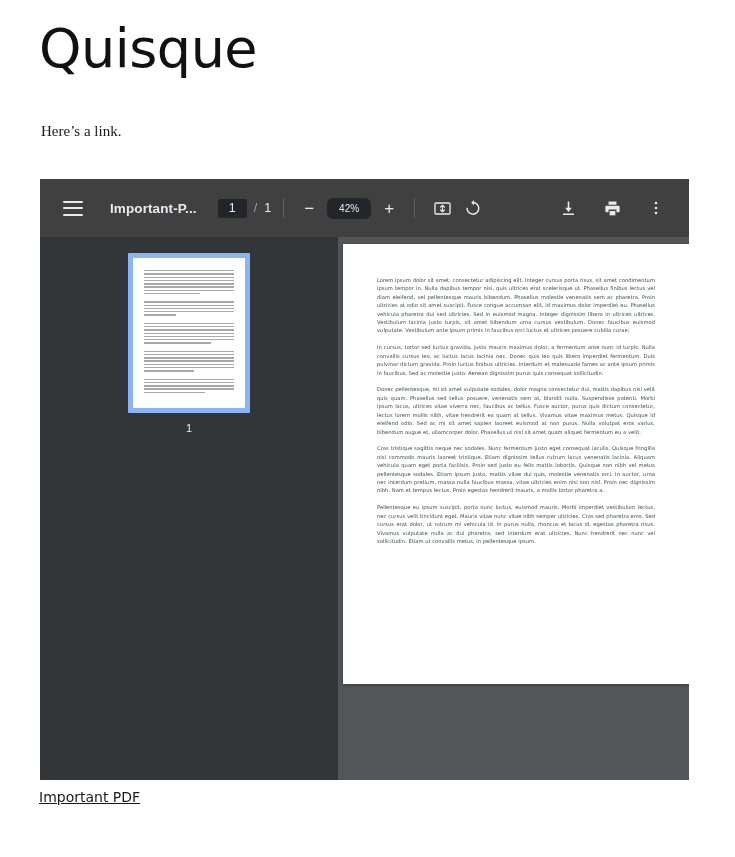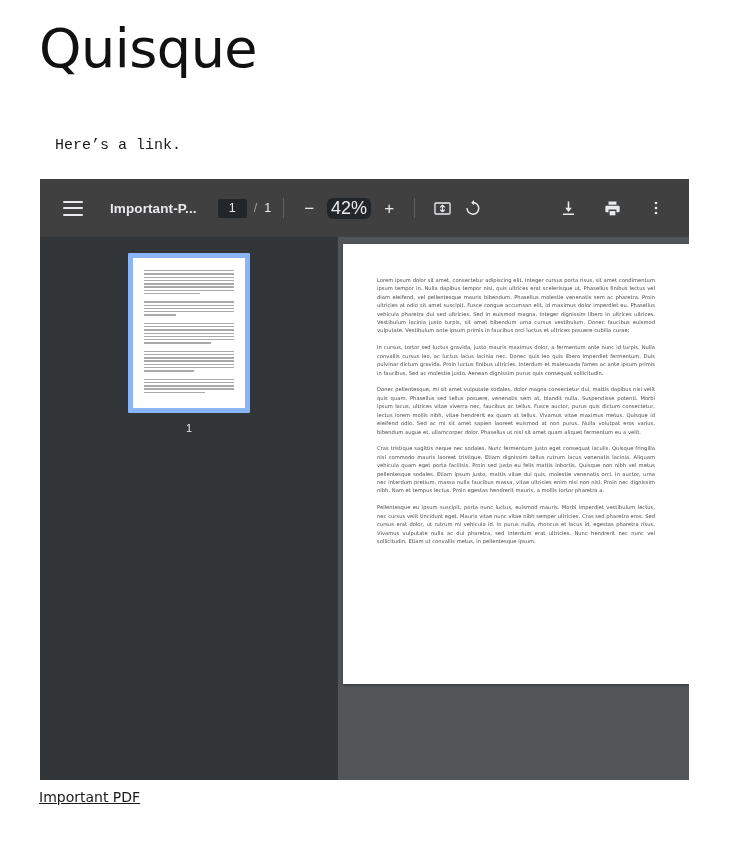--- a/index.html
+++ b/index.html
@@ -20,24 +20,24 @@
     font-family: "DejaVu Sans", sans-serif;
     font-weight: 400;
     font-size: 54px;
     line-height: 1.0;
     letter-spacing: -0.5px;
     color: #111111;
     margin: 0;
     padding: 22px 0 0 39px;
   }
   .intro-text {
-    font-family: Liberation Mono, monospace;
+    font-family: Liberation Serif, serif;
     font-size: 15px;
     color: #1a1a1a;
-    margin: 16px;
+    margin: 2px;
     padding: 45px 0 0 39px;
   }
 
   
   .pdf-viewer {
     position: absolute;
     left: 40px;
     top: 179px;
     width: 649px;
     height: 601px;
@@ -137,21 +137,21 @@
     line-height: 1;
     cursor: pointer;
     user-select: none;
   }
   .zoom-value {
     min-width: 44px;
     height: 21px;
     background: #22262a;
     border-radius: 6px;
     color: #e8eaed;
-    font-size: 18px;
+    font-size: 10px;
     display: inline-flex;
     align-items: center;
     justify-content: center;
     margin: 0 5px;
   }
   .tb-spacer { flex: 1 1 auto; }
   .tb-right { display: flex; align-items: center; gap: 14px; padding-right: 4px; }
 
   
   .pdf-body {

